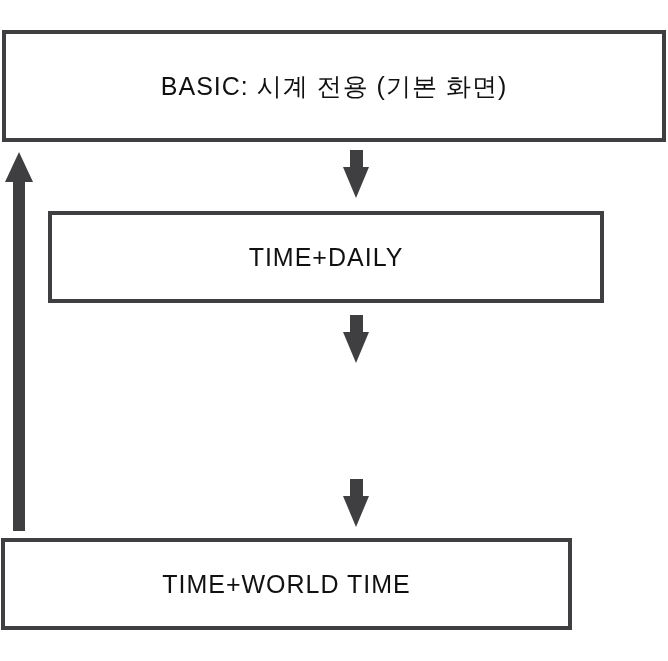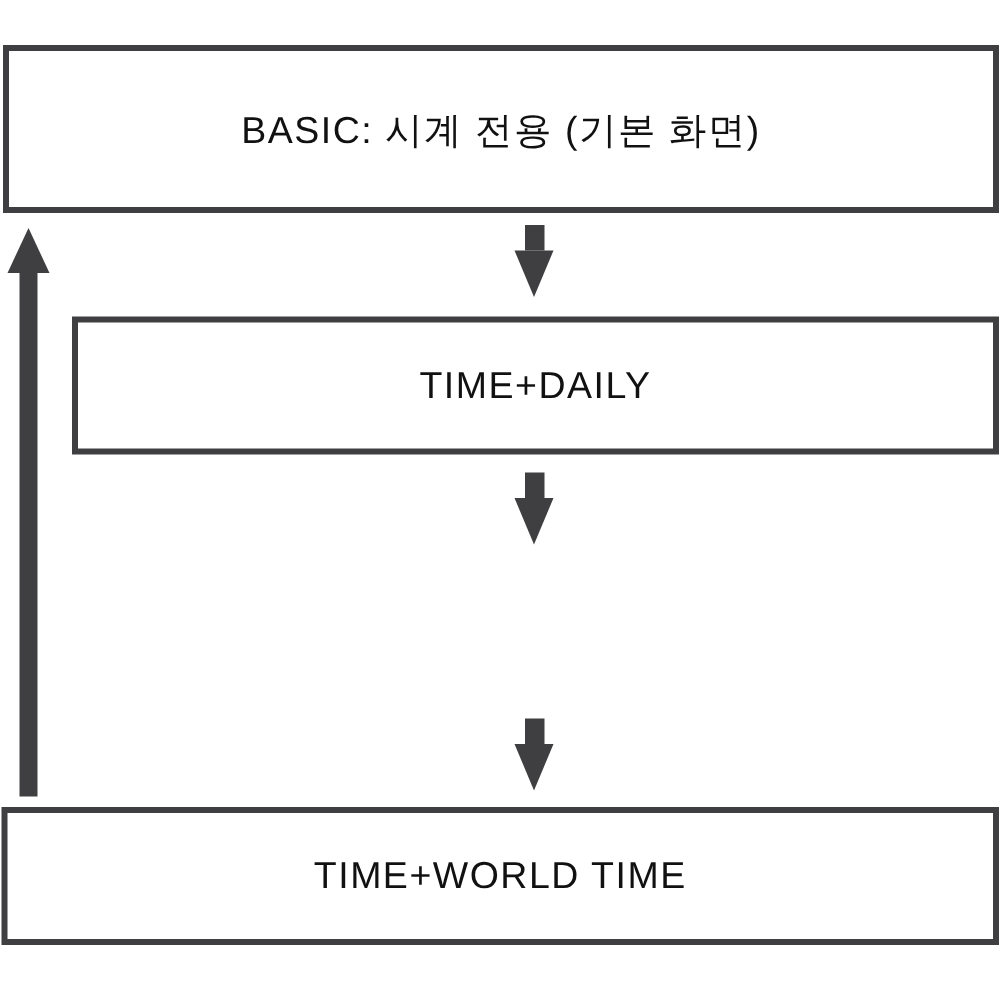--- a/index.html
+++ b/index.html
@@ -24,23 +24,23 @@
     align-items: center;
     justify-content: center;
   }
   .node-label {
     font-size: 25px;
     color: #111111;
     letter-spacing: 1px;
     white-space: nowrap;
   }
   .box-basic   { left: 2px;  top: 30px;  width: 664px; height: 112px; }
-  .box-daily   { left: 48px; top: 211px; width: 618px; height: 92px; }
+  .box-daily   { left: 48px; top: 211px; width: 556px; height: 92px; }
   .box-monthly { left: 48px; top: 375px; width: 618px; height: 92px; }
-  .box-world   { left: 1px;  top: 538px; width: 665px; height: 92px; }
+  .box-world   { left: 1px;  top: 538px; width: 571px; height: 92px; }
 
   .down-arrow {
     position: absolute;
     left: 343px;
     width: 27px;
   }
   .down-arrow .shaft {
     width: 13px;
     height: 17px;
     margin: 0 auto;

